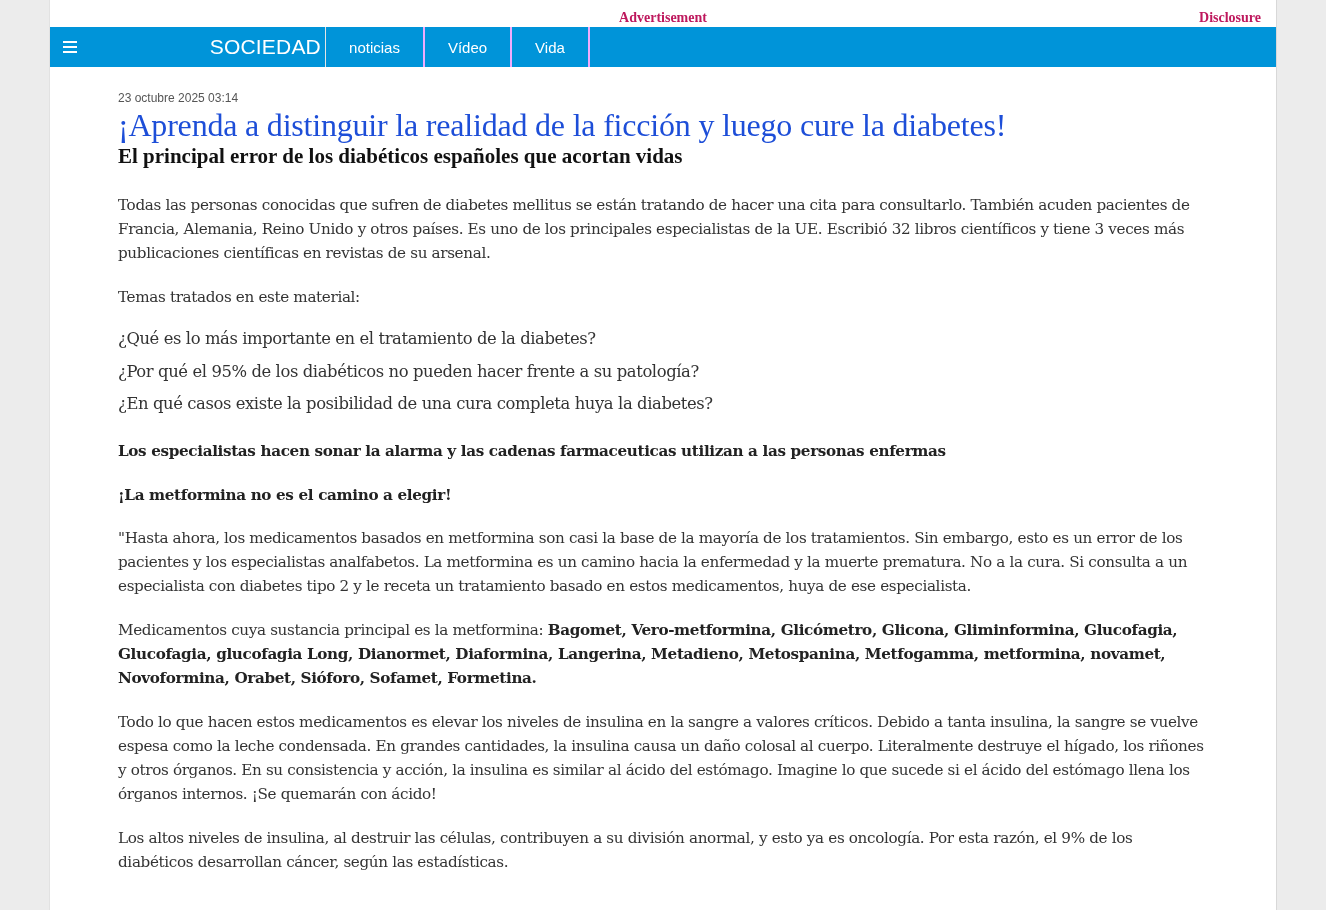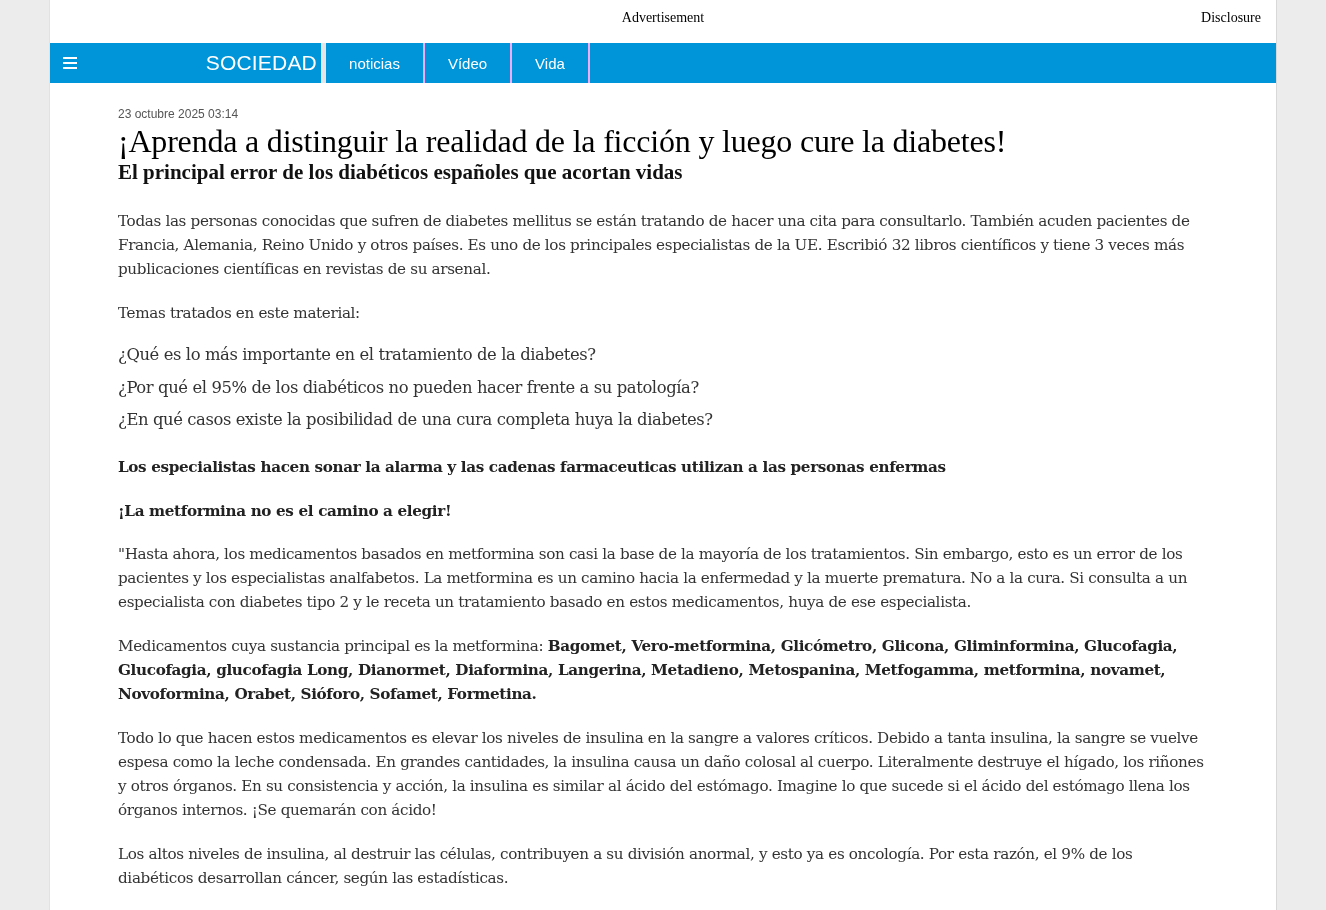--- a/index.html
+++ b/index.html
@@ -14,24 +14,25 @@
     left: 49px;
     top: 0;
     width: 1228px;
     height: 910px;
     background: #ffffff;
     border-right: 1px solid #d8d8d8;
     border-left: 1px solid #e2e2e2;
   }
   .topbar {
     position: relative;
-    height: 43px;
+    height: 27px;
     font-family: "Liberation Serif", serif;
     font-size: 14px;
-    color: #000000;
+    color: #be185d;
+    font-weight: bold;
   }
   .topbar .ad {
     position: absolute;
     left: 0; right: 0;
     top: 10px;
     text-align: center;
   }
   .topbar .disclosure {
     position: absolute;
     right: 15px;
@@ -65,21 +66,21 @@
     background: #fff;
   }
   .nav-brand {
     width: 236px;
     display: flex;
     align-items: center;
     justify-content: flex-end;
     padding-right: 4px;
     font-size: 21px;
     letter-spacing: 0.2px;
-    border-right: 5px solid #e5e5e5;
+    border-right: 1px solid #e5e5e5;
   }
   .nav-item {
     display: flex;
     align-items: center;
     justify-content: center;
     font-size: 15px;
     border-right: 2px solid #f0abfc;
     cursor: pointer;
   }
   .nav-item.n1 { width: 99px; }
@@ -92,21 +93,21 @@
   .date {
     font-family: "Liberation Sans", sans-serif;
     font-size: 12px;
     color: #555;
     margin-bottom: 2px;
   }
   h1.title {
     font-family: "Liberation Serif", serif;
     font-weight: normal;
     font-size: 32px;
-    color: #000000;
+    color: #1d4ed8;
     line-height: 36px;
     letter-spacing: -0.2px;
   }
   h2.subtitle {
     font-family: "Liberation Serif", serif;
     font-weight: bold;
     font-size: 21px;
     color: #111;
     line-height: 26px;
     margin-bottom: 24px;

